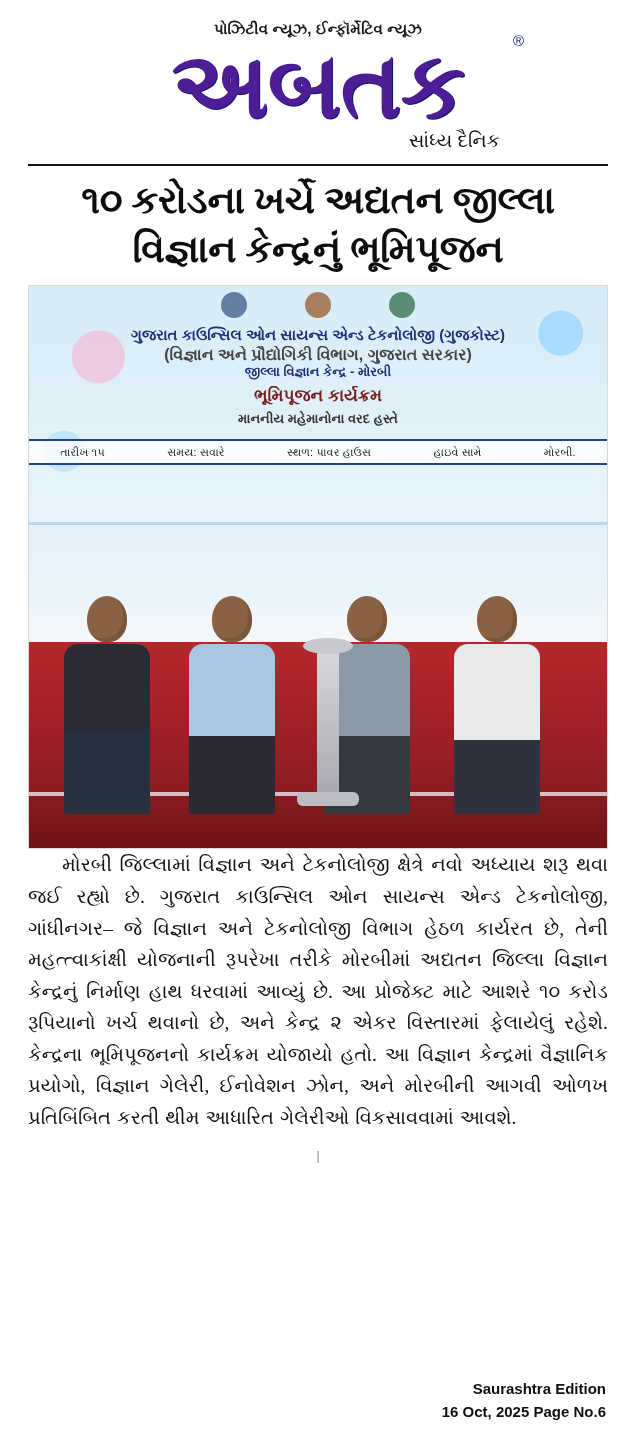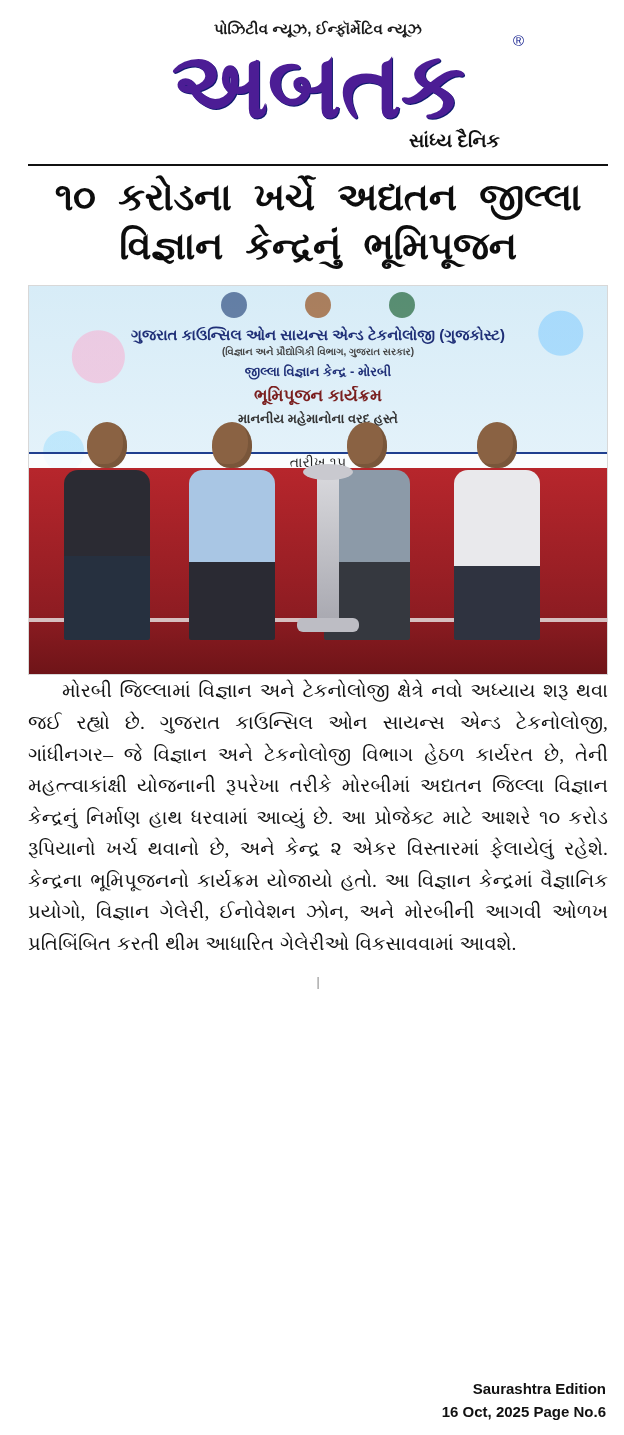--- a/index.html
+++ b/index.html
@@ -50,50 +50,50 @@
   .masthead-reg {
     position: absolute;
     right: 84px;
     top: 18px;
     font-family: "Liberation Sans", sans-serif;
     font-size: 15px;
     color: #17228f;
   }
   .masthead-sub {
     font-family: "Liberation Sans", sans-serif;
-    font-weight: bold;
+    font-weight: normal;
     font-size: 19px;
     color: #111;
     text-align: right;
     padding-right: 108px;
     margin-top: -2px;
   }
 
   .rule {
     border: 0;
     border-top: 2px solid #111;
     margin: 12px 0 10px 0;
   }
 
   
   .headline {
     text-align: center;
-    font-family: Liberation Mono, monospace;
+    font-family: Liberation Serif, serif;
     font-weight: bold;
     font-size: 38px;
     line-height: 1.28;
     color: #0d0d0d;
     margin: 6px 6px 12px 6px;
     letter-spacing: -0.3px;
   }
 
   
   .photo {
     width: 100%;
-    height: 390px;
+    height: 564px;
     position: relative;
     overflow: hidden;
     background: linear-gradient(#cfe6f2, #eaf4fb 55%, #f3f7f9 60%);
     border: 1px solid #d8d8d8;
     box-sizing: border-box;
   }
   .backdrop {
     position: absolute;
     left: 0; right: 0; top: 0;
     height: 236px;
@@ -123,40 +123,39 @@
     position: absolute;
     left: 0; right: 0;
     text-align: center;
     font-family: "Liberation Sans", sans-serif;
     font-weight: bold;
     color: #2a2a6a;
     white-space: nowrap;
     overflow: hidden;
   }
   .bl1 { top: 40px; font-size: 15px; color: #1f2f77; }
-  .bl2 { top: 60px; font-size: 10px; color: #444; }
+  .bl2 { top: 60px; font-size: 16px; color: #444; }
   .bl3 { top: 78px; font-size: 13px; color: #1f2f77; }
   .bl4 { top: 100px; font-size: 17px; color: #7a1f1f; }
   .bl5 { top: 125px; font-size: 13px; color: #333; }
   .banner-strip {
     position: absolute;
     left: 0; right: 0;
-    top: 166px;
+    top: 153px;
     height: 22px;
     background: #ffffffcc;
     border-top: 2px solid #1f3f8f;
     border-bottom: 2px solid #1f3f8f;
     font-family: "Liberation Sans", sans-serif;
-    font-size: 14px;
+    font-size: 11px;
     color: #222;
     display: flex;
     align-items: center;
     justify-content: space-around;
     letter-spacing: .2px;
-    flex-direction: column;
   }
   .stage-floor {
     position: absolute;
     left: 0; right: 0; bottom: 0;
     height: 206px;
     background: linear-gradient(#b7262c, #8e1c22 70%, #6f1418);
   }
   .floor-line {
     position: absolute;
     left: 0; right: 0;

